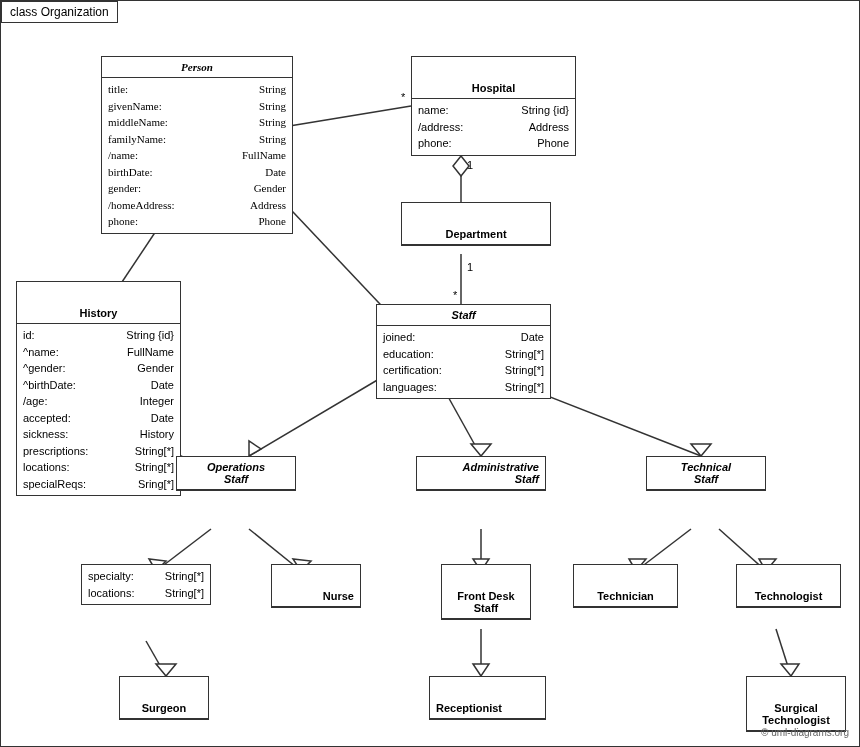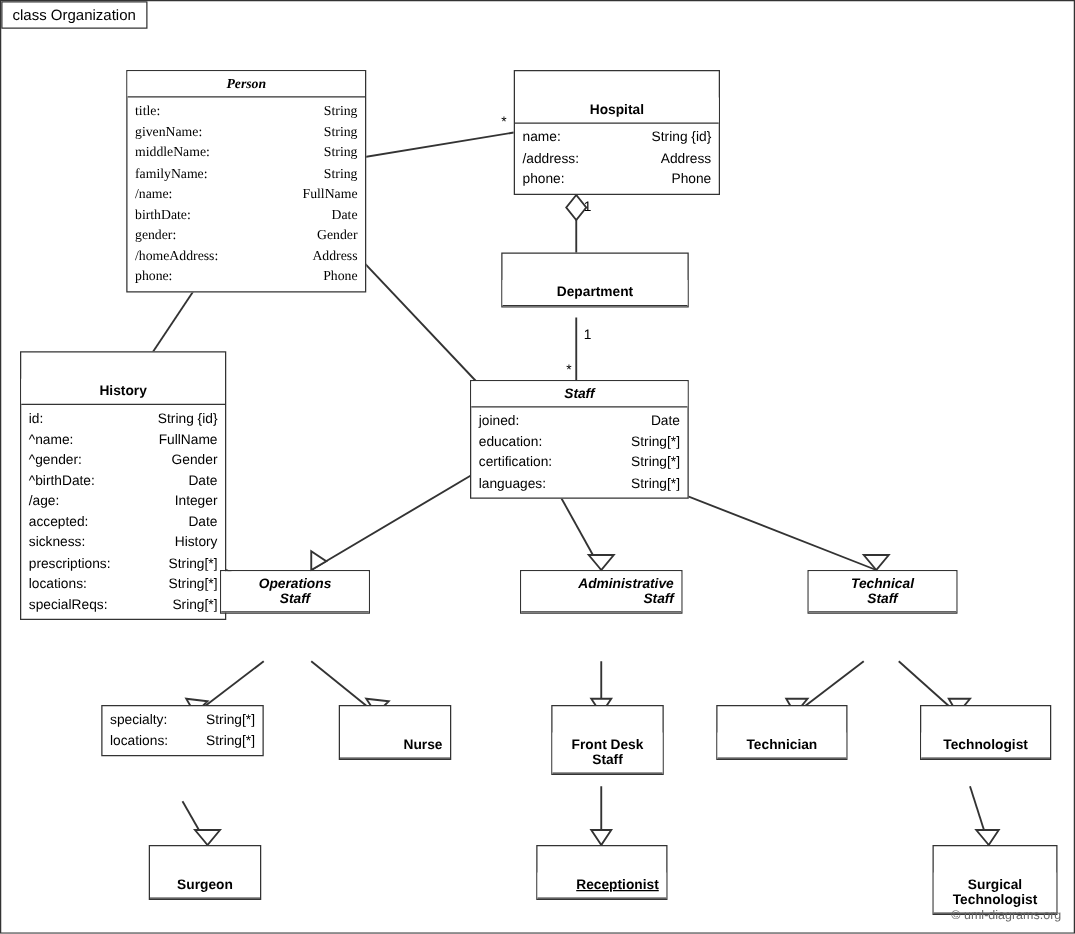--- a/index.html
+++ b/index.html
@@ -311,21 +311,21 @@
   </div>
 
   <div class="uml-class" style="left:735px; top:563px; width:105px; text-align:center;">
     <div class="class-name not-italic">Technologist</div>
   </div>
 
   <div class="uml-class" style="left:118px; top:675px; width:90px; text-align:center;">
     <div class="class-name not-italic">Surgeon</div>
   </div>
 
-  <div class="uml-class" style="left:428px; top:675px; width:105px; text-align:right;text-decoration:underline;">
+  <div class="uml-class" style="left:428px; top:675px; width:117px; text-align:left;">
     <div class="class-name not-italic">Receptionist</div>
   </div>
 
   <div class="uml-class" style="left:745px; top:675px; width:100px; text-align:center;">
     <div class="class-name not-italic">Surgical<br>Technologist</div>
   </div>
 
   <div class="copyright">© uml-diagrams.org</div>
 </div>
 

